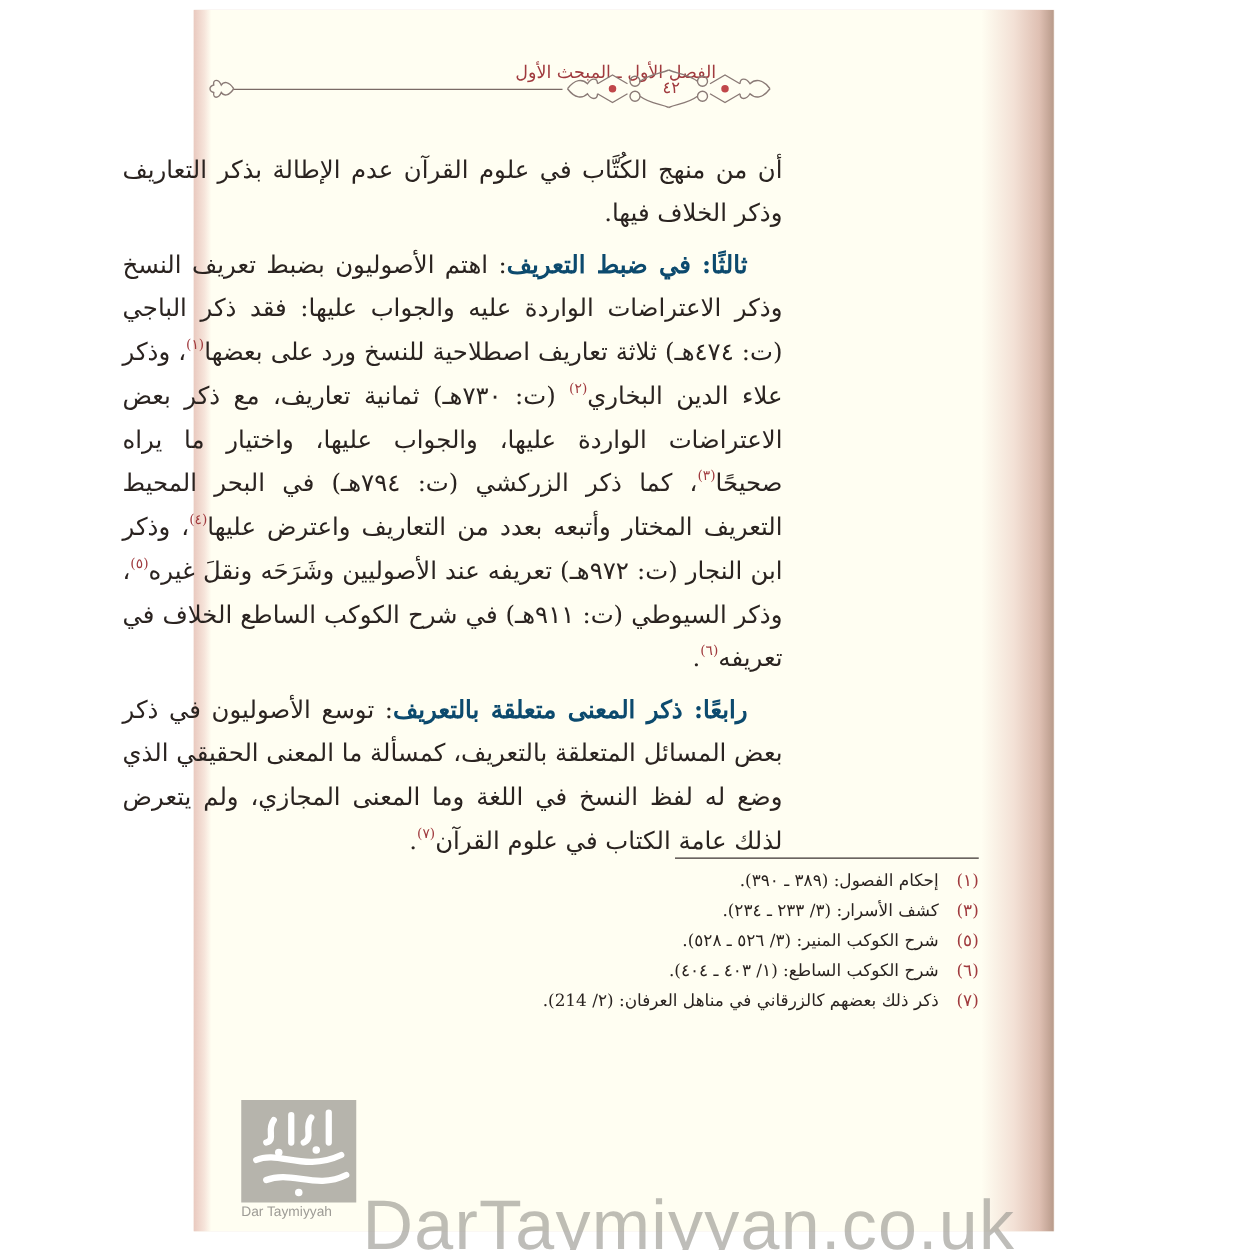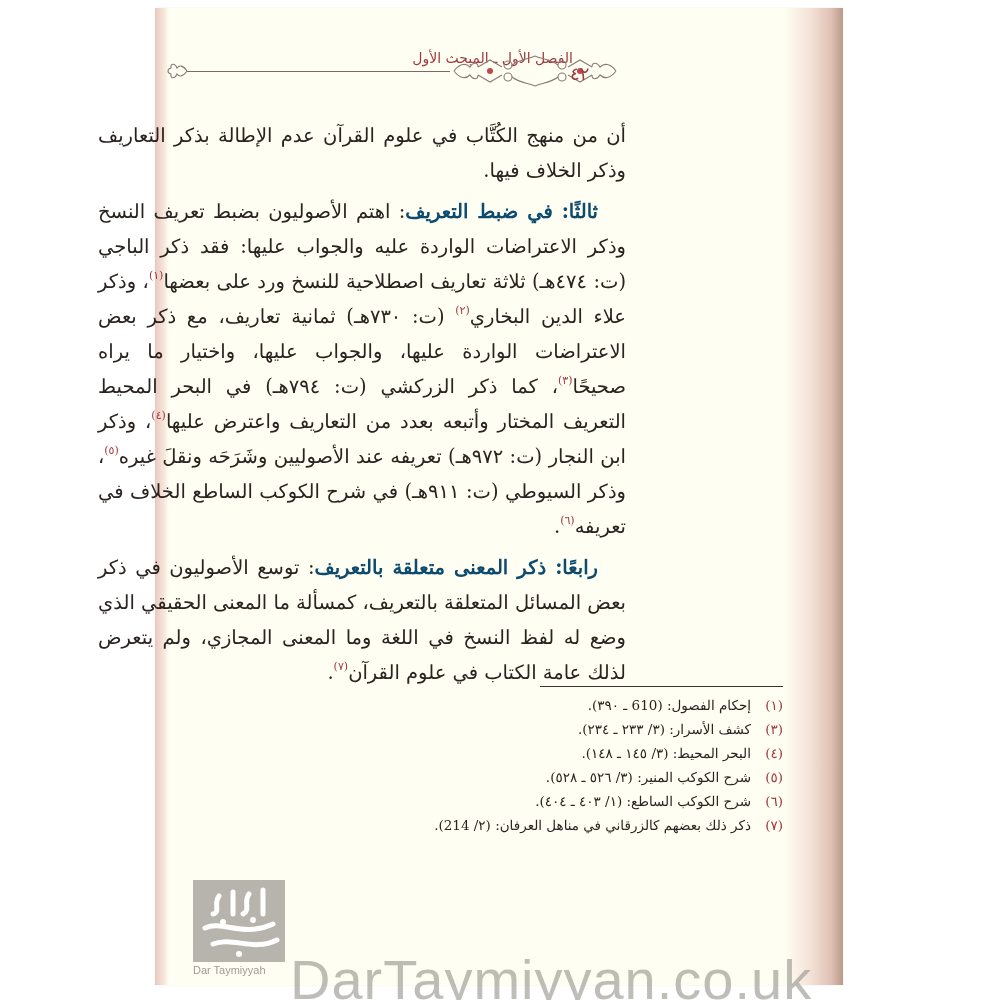--- a/index.html
+++ b/index.html
@@ -27,21 +27,21 @@
     position:absolute; right:52px; top:2px; direction:rtl;
     color:#a03a3e; font-size:14px; font-family:"DejaVu Sans", sans-serif;
   }
   .rule-line {
     position:absolute; left:92px; right:175px; top:23px; height:1px; background:#7a6a66;
   }
   .ornament { position:absolute; top:8px; }
   .ornament.left { right:-2px; }
   .ornament.right { left:0px; }
   .page-number {
-    position:absolute; left:78px; top:13px; color:#a03a3e; font-size:18px;margin-left:40px;
+    position:absolute; left:78px; top:13px; color:#a03a3e; font-size:13px;
   }
   .body-text {
     position:absolute; left:98px; width:528px; direction:rtl; text-align:justify;
     color:#2a2320; font-family:"DejaVu Serif", serif; font-size:19.5px; line-height:35px;
   }
   .body-text p { margin:0 0 6px 0; text-align-last:right; }
   .body-text .heading { color:#0c4a6e; font-weight:bold; }
   .body-text sup { font-size:11px; color:#a03a3e; vertical-align:9px; line-height:0; }
   .footnote-rule {
     position:absolute; left:540px; top:686px; width:243px; height:1px; background:#3b3230;
@@ -103,23 +103,22 @@
   <p><span>أن من منهج الكُتَّاب في علوم القرآن عدم الإطالة بذكر التعاريف وذكر الخلاف فيها.</span></p>
 
   <p style="text-indent:28px;"><span class="heading">ثالثًا: في ضبط التعريف</span><span>: اهتم الأصوليون بضبط تعريف النسخ وذكر الاعتراضات الواردة عليه والجواب عليها: فقد ذكر الباجي (ت: ٤٧٤هـ) ثلاثة تعاريف اصطلاحية للنسخ ورد على بعضها</span><sup>(١)</sup><span>، وذكر علاء الدين البخاري</span><sup>(٢)</sup><span> (ت: ٧٣٠هـ) ثمانية تعاريف، مع ذكر بعض الاعتراضات الواردة عليها، والجواب عليها، واختيار ما يراه صحيحًا</span><sup>(٣)</sup><span>، كما ذكر الزركشي (ت: ٧٩٤هـ) في البحر المحيط التعريف المختار وأتبعه بعدد من التعاريف واعترض عليها</span><sup>(٤)</sup><span>، وذكر ابن النجار (ت: ٩٧٢هـ) تعريفه عند الأصوليين وشَرَحَه ونقلَ غيره</span><sup>(٥)</sup><span>، وذكر السيوطي (ت: ٩١١هـ) في شرح الكوكب الساطع الخلاف في تعريفه</span><sup>(٦)</sup><span>.</span></p>
 
   <p style="text-indent:28px;"><span class="heading">رابعًا: ذكر المعنى متعلقة بالتعريف</span><span>: توسع الأصوليون في ذكر بعض المسائل المتعلقة بالتعريف، كمسألة ما المعنى الحقيقي الذي وضع له لفظ النسخ في اللغة وما المعنى المجازي، ولم يتعرض لذلك عامة الكتاب في علوم القرآن</span><sup>(٧)</sup><span>.</span></p>
 </div>
 
 <div class="footnote-rule"></div>
 
 <div class="footnotes">
-  <div class="fn"><span class="num">(١)</span><span>إحكام الفصول: (610 ـ ٣٩٠).</span></div>
+  <div class="fn"><span class="num">(١)</span><span>إحكام الفصول: (٣٨٩ ـ ٣٩٠).</span></div>
   <div class="fn"><span class="num">(٣)</span><span>كشف الأسرار: (٣/ ٢٣٣ ـ ٢٣٤).</span></div>
-  <div class="fn"><span class="num">(٤)</span><span>البحر المحيط: (٣/ ١٤٥ ـ ١٤٨).</span></div>
   <div class="fn"><span class="num">(٥)</span><span>شرح الكوكب المنير: (٣/ ٥٢٦ ـ ٥٢٨).</span></div>
   <div class="fn"><span class="num">(٦)</span><span>شرح الكوكب الساطع: (١/ ٤٠٣ ـ ٤٠٤).</span></div>
   <div class="fn"><span class="num">(٧)</span><span>ذكر ذلك بعضهم كالزرقاني في مناهل العرفان: (٢/ 214).</span></div>
 </div>
 
 <div class="watermark-logo">
   <svg width="92" height="82" viewBox="0 0 92 82">
     <g fill="none" stroke="#ffffff" stroke-width="5" stroke-linecap="round">
       <path d="M70 10 L70 34 M56 14 C50 22,58 30,50 34 M40 12 L40 34 M26 16 C20 24,28 32,20 34"></path>
       <path d="M12 48 C30 40,50 58,80 44 M20 64 C40 56,60 72,84 60"></path>

